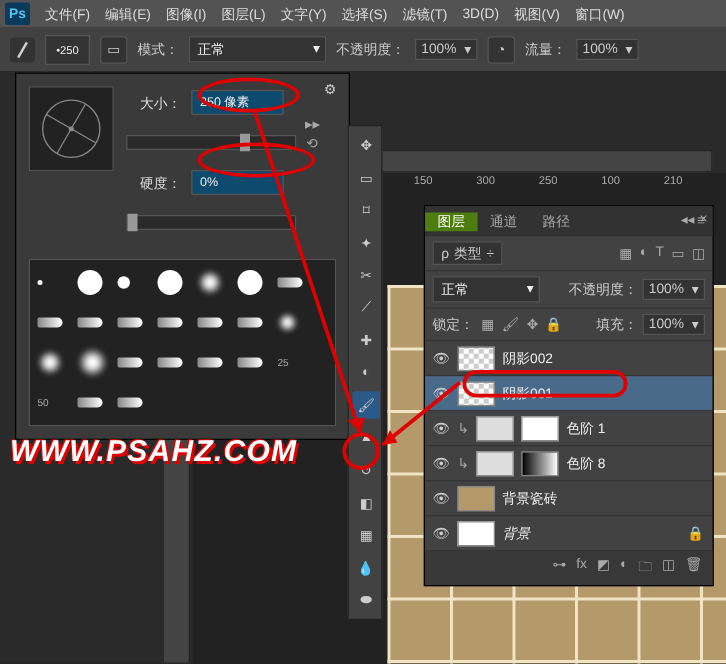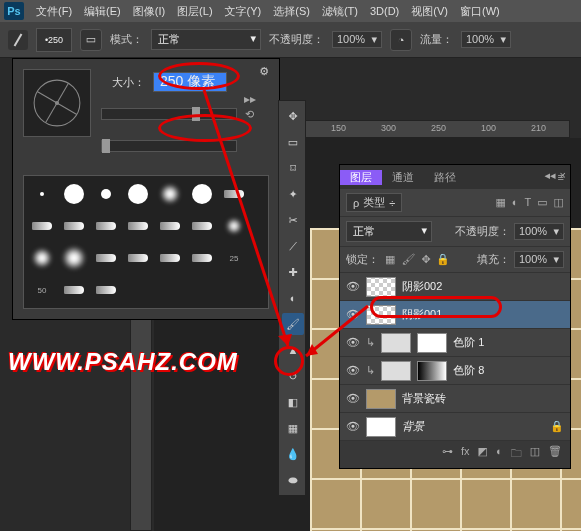--- a/index.html
+++ b/index.html
@@ -22,52 +22,52 @@
 .opt-icon { width: 22px; height: 22px; border: 1px solid #555; background: #333; display: flex; align-items: center; justify-content: center; border-radius: 3px; }
 
 
 .brush-panel { position: absolute; left: 12px; top: 58px; width: 268px; background: #3a3a3a; border: 1px solid #000; padding: 10px; z-index: 5; }
 .bp-row { display: flex; align-items: center; gap: 8px; height: 26px; margin-bottom: 6px; position: relative; }
 .bp-thumb { width: 68px; height: 68px; background: #222; border: 1px solid #555; display: flex; align-items: center; justify-content: center; }
 .bp-thumb svg { width: 52px; height: 52px; }
 .bp-top { display: flex; }
 .bp-fields { flex: 1; margin-left: 10px; }
 .bp-label { width: 44px; text-align: right; color: #ddd; }
-.bp-input { background: #3b82f6; border: 1px solid #555; color: #eee; padding: 2px 6px; width: 74px; height: 20px; font-size: 14px; }
+.bp-input { background: #0c4a6e; border: 1px solid #555; color: #eee; padding: 2px 6px; width: 74px; height: 20px; font-size: 10px; }
 .bp-slider { height: 12px; position: relative; background: #2a2a2a; border: 1px solid #555; width: 136px; }
 .bp-slider .knob { position: absolute; top: -2px; width: 8px; height: 14px; background: #999; }
 .gear { position: absolute; right: 10px; top: 6px; color: #ccc; }
 .presets { background: #222; border: 1px solid #555; margin-top: 10px; padding: 6px; display: flex; flex-wrap: wrap; gap: 8px; max-height: 140px; overflow: hidden; }
-.preset { width: 24px; height: 24px; display: flex; align-items: center; justify-content: center; flex-direction: column; font-size: 8px; color: #aaa; }
+.preset { width: 24px; height: 24px; display: flex; justify-content: center; flex-direction: column; font-size: 8px; color: #aaa; }
 .pdot { width: 20px; height: 20px; background: #fff; border-radius: 50%; }
 .pdot.blur { filter: blur(2px); background: radial-gradient(circle,#fff 20%,rgba(255,255,255,0) 70%); }
 .pdot.tiny { width: 4px; height: 4px; }
 .pdot.sm { width: 10px; height: 10px; }
 .pbrush { width: 20px; height: 8px; background: linear-gradient(90deg,#888,#fff); border-radius: 2px 6px 6px 2px; }
 
 
 .red-ring { position: absolute; border: 3px solid #e00000; border-radius: 50%; pointer-events: none; z-index: 20; }
 .arrow-svg { position: absolute; pointer-events: none; z-index: 19; }
 .doc-tab { background: #3a3a3a; padding: 4px 10px; display: inline-block; color: #ddd; border-top: 1px solid #555; }
 .ruler-h { background: #444; height: 18px; color: #aaa; font-size: 9px; position: relative; border: 1px solid #222; }
-.ruler-h span { position: absolute; top: 2px; }
+.ruler-h span { position: absolute; top: 18px; }
 .ruler-v { background: #444; width: 22px; position: absolute; left: 130px; top: 138px; bottom: 0; border: 1px solid #222; }
 .canvas-bg { position: absolute; left: 154px; top: 138px; right: 0; bottom: 0; background: #222; }
 .tiles { position: absolute; left: 310px; top: 228px; right: 0; bottom: 0; background: #b49a6a; background-image: linear-gradient(#f0e4c4 2px, transparent 2px), linear-gradient(90deg, #f0e4c4 2px, transparent 2px); background-size: 50px 50px; }
 
 
 .toolbar-v { position: absolute; left: 278px; top: 100px; width: 28px; background: #424242; display: flex; flex-direction: column; gap: 4px; padding: 4px 3px; border: 1px solid #222; z-index: 8; }
 .tool { width: 22px; height: 22px; display: flex; align-items: center; justify-content: center; color: #ccc; border-radius: 2px; }
 .tool.active { background: #2c5a88; }
 
 
 .layers-panel { position: absolute; right: 10px; top: 164px; width: 232px; background: #424242; border: 1px solid #000; z-index: 10; }
 .lp-tabs { display: flex; background: #323232; height: 24px; align-items: center; }
 .lp-tab { padding: 0 10px; color: #aaa; }
-.lp-tab.active { background: #8b5cf6; color: #fff; }
+.lp-tab.active { background: #4d7c0f; color: #fff; }
 .lp-controls { position: absolute; right: 4px; top: 4px; display: flex; gap: 4px; color: #aaa; }
 .lp-row { display: flex; align-items: center; padding: 4px 6px; gap: 6px; border-bottom: 1px solid #333; }
 .lp-type { background: #333; border: 1px solid #555; padding: 1px 6px; display: flex; align-items: center; gap: 4px; }
 .lp-filter-icons { display: flex; gap: 6px; margin-left: auto; color: #aaa; }
 .lp-opacity { display: flex; align-items: center; gap: 4px; }
 .lp-lock-icons { display: flex; gap: 6px; color: #aaa; }
 .layer-list { max-height: 200px; overflow: hidden; }
 .layer { display: flex; align-items: center; padding: 3px 6px; border-bottom: 1px solid #333; height: 28px; gap: 6px; }
 .layer.sel { background: #4a6a8a; }
 .eye { color: #ccc; width: 14px; }
@@ -156,20 +156,24 @@
         <span class="bp-label">大小：</span>
         <input class="bp-input" value="250 像素" style="">
       </div>
       <div class="bp-row">
           <div class="bp-slider">
             <div class="knob" style="left:90px"></div>
           </div>
           <span style="color:#aaa">⟲</span>
         </div>
       <div class="bp-row">
+        <span class="bp-label">硬度：</span>
+        <input class="bp-input" value="0%" style="">
+      </div>
+      <div class="bp-row">
           <div class="bp-slider">
             <div class="knob" style="left:0"></div>
           </div>
         </div>
     </div>
   </div>
   <div class="presets">
     <div class="preset">
         <div class="pdot tiny"></div>
       </div>

